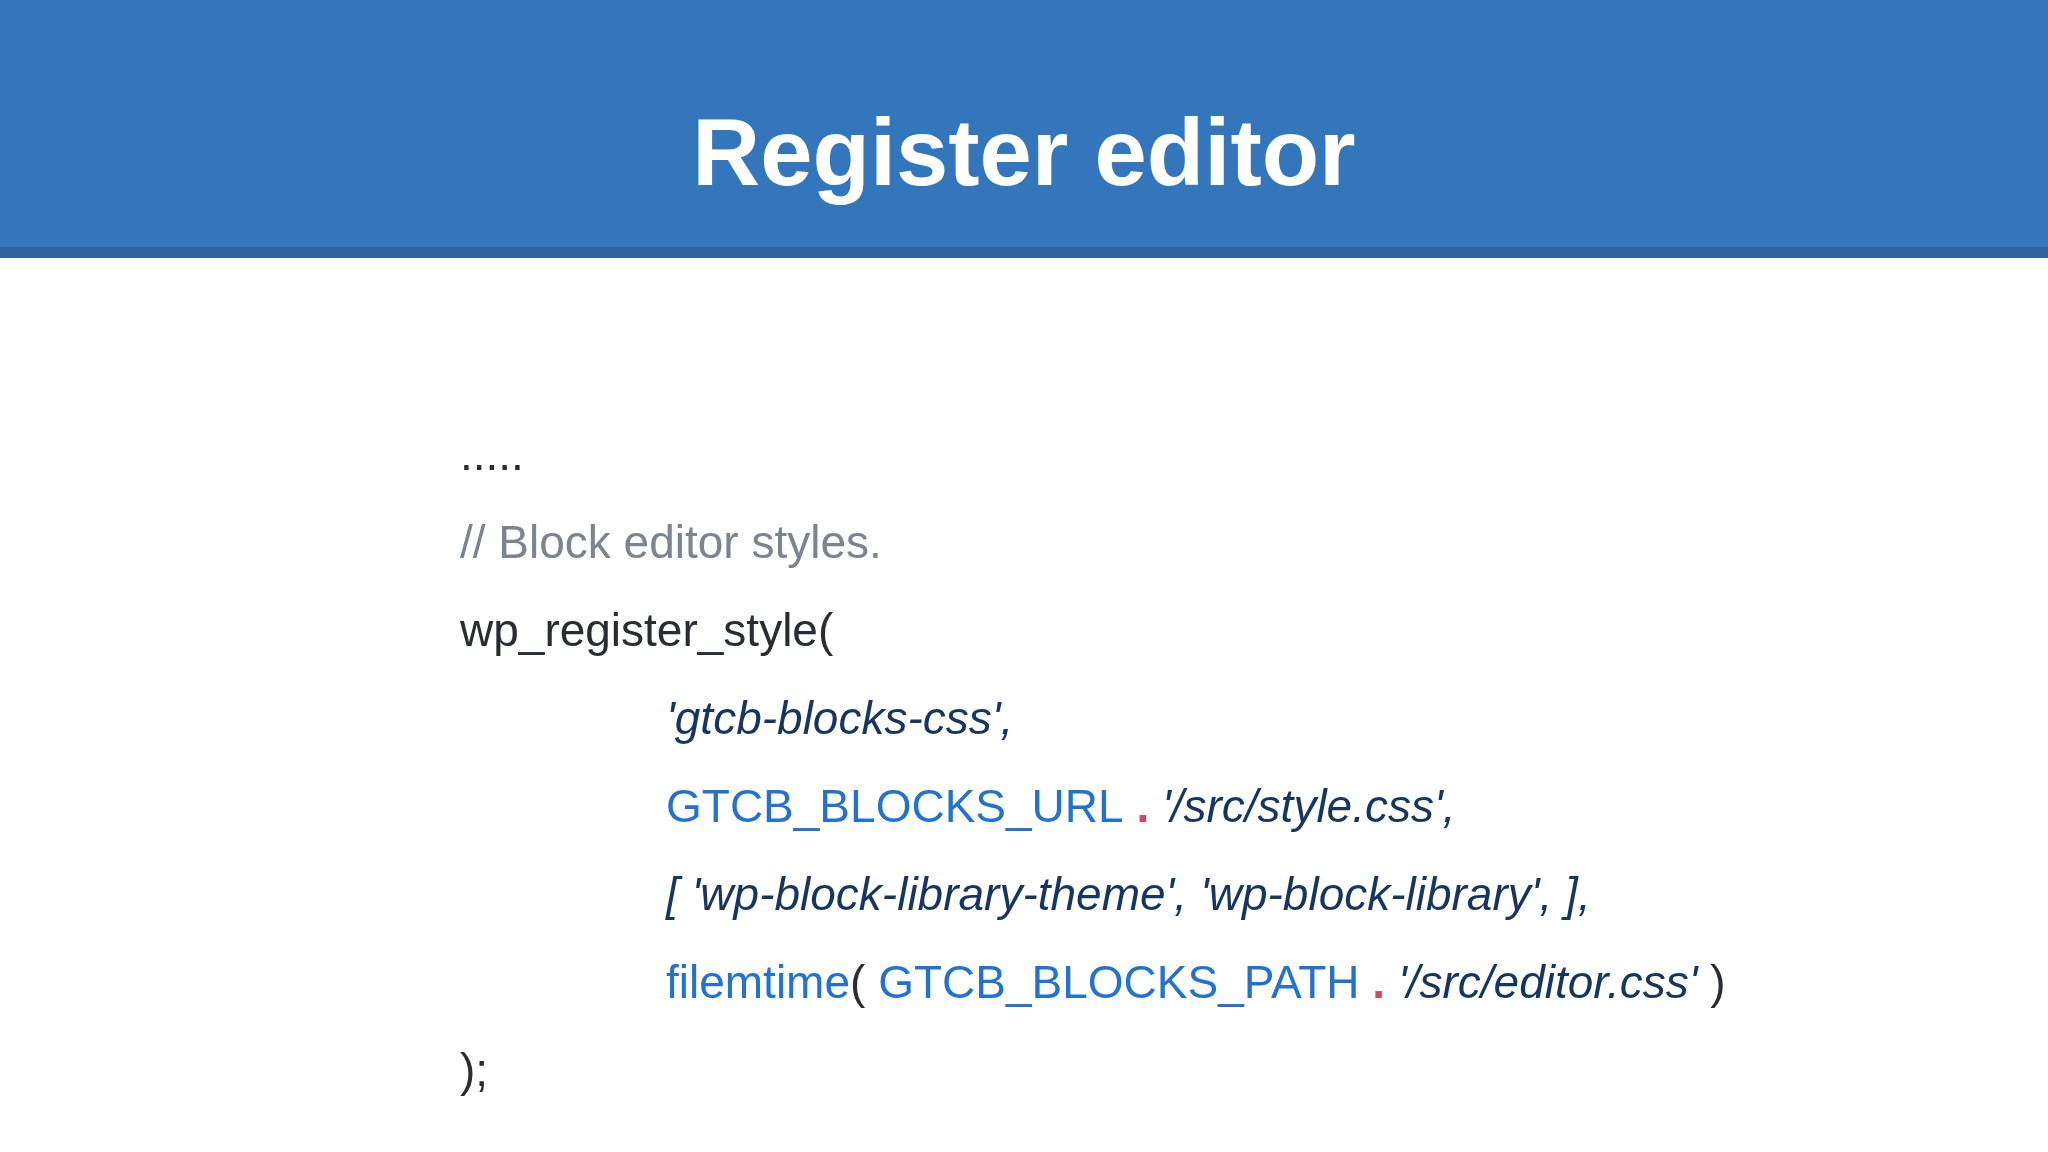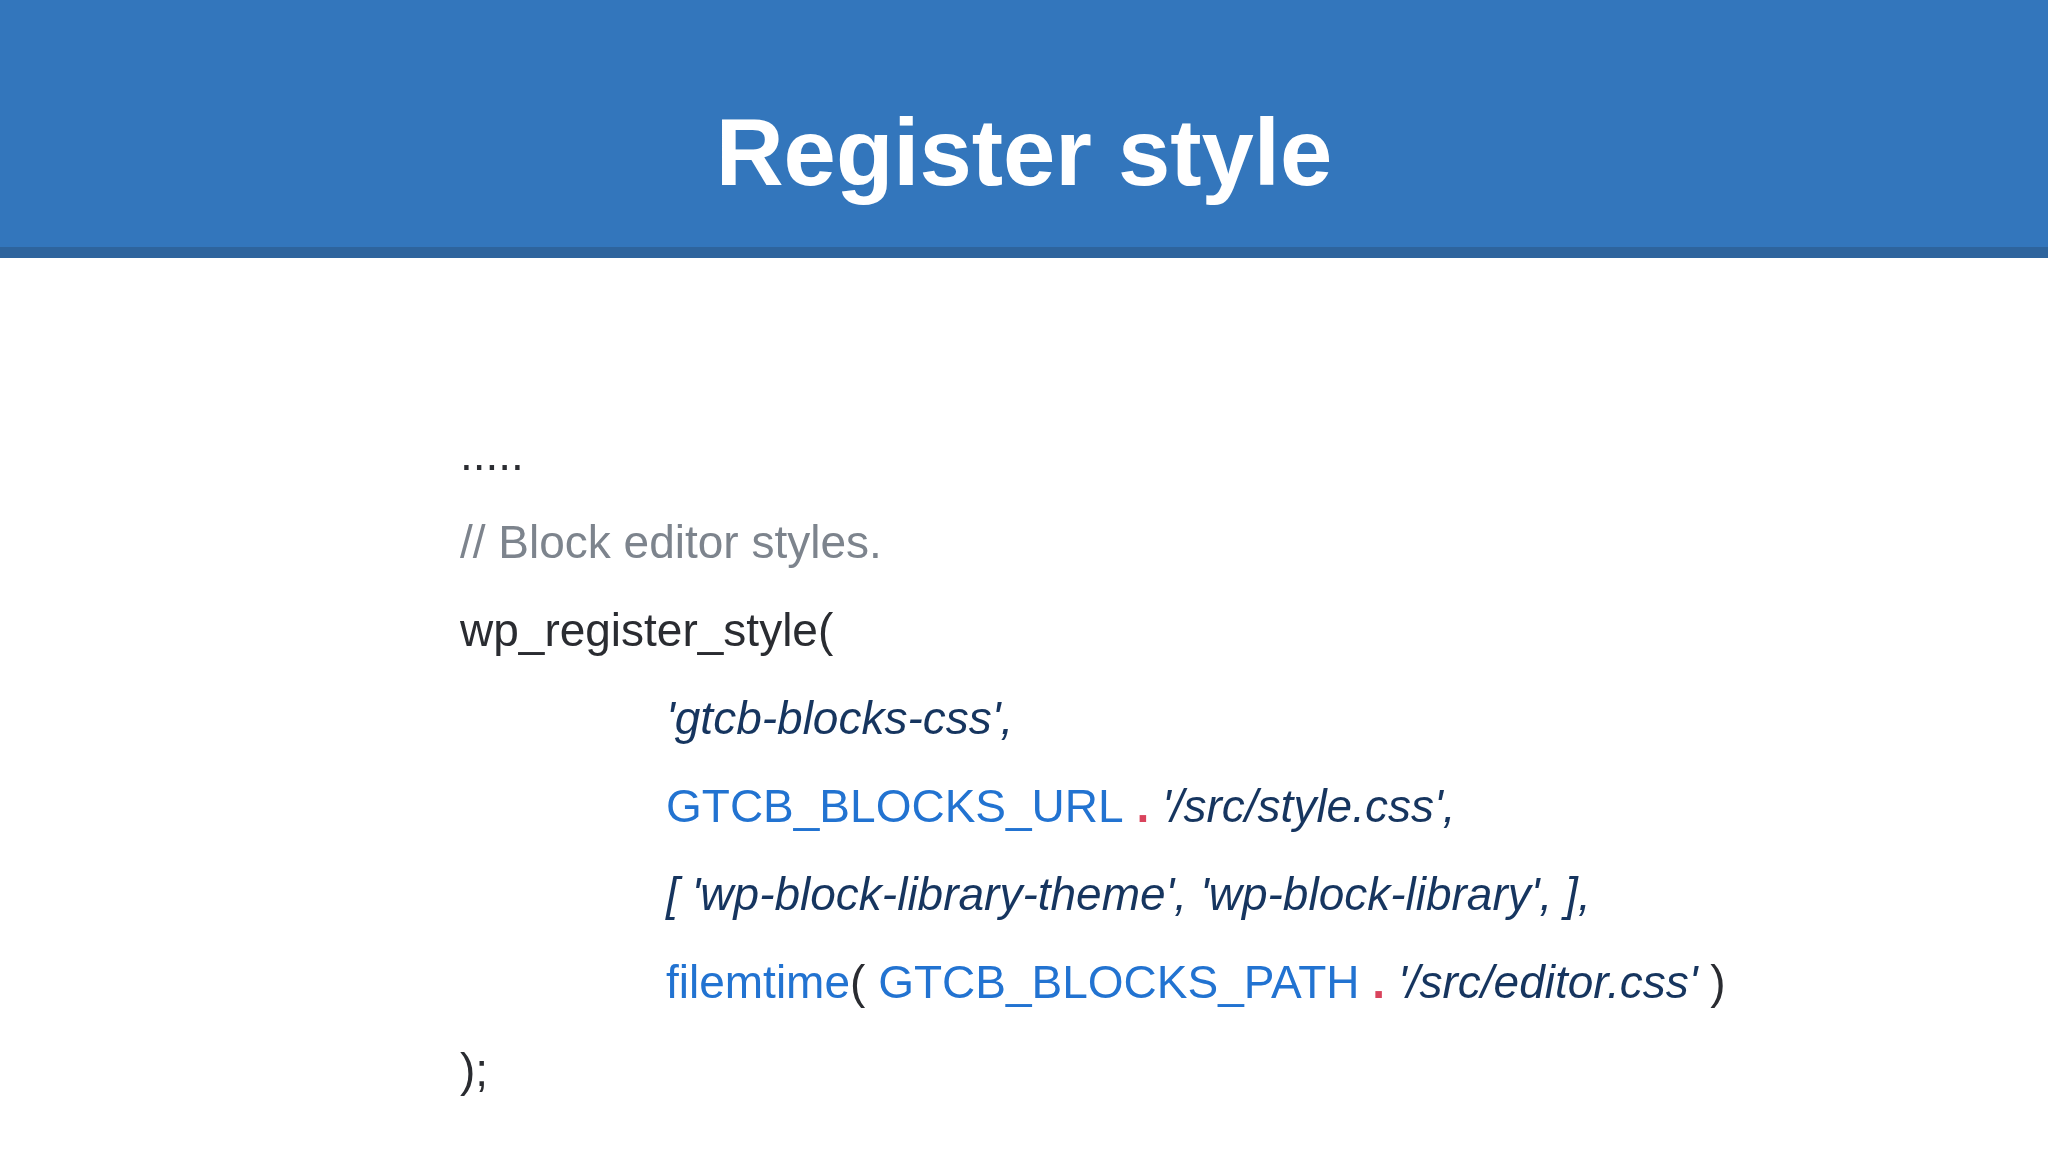--- a/index.html
+++ b/index.html
@@ -48,16 +48,16 @@
   .seg-comment    { color: var(--code-comment, #7d848d); text-align: center; }
   .seg-string     { color: var(--code-string, #16355f); font-style: italic; }
   .seg-identifier { color: var(--code-identifier, #2273d1); }
   .seg-operator   { color: var(--code-operator, #d9435c); font-weight: 700; }
 </style>
 </head>
 <body>
 
 <div class="slide">
   <div class="slide-header">
-    <div class="slide-title">Register style</div>
+    <div class="slide-title">Register editor</div>
   </div>
   <div class="code-block"><div class="code-line"><span class="seg-plain">.....</span></div><div class="code-line"><span class="seg-comment">// Block editor styles.</span></div><div class="code-line"><span class="seg-plain">wp_register_style(</span></div><div class="code-line indent"><span class="seg-string">'gtcb-blocks-css',</span></div><div class="code-line indent"><span class="seg-identifier">GTCB_BLOCKS_URL</span><span class="seg-operator"> . </span><span class="seg-string">'/src/style.css',</span></div><div class="code-line indent"><span class="seg-string">[ 'wp-block-library-theme', 'wp-block-library', ],</span></div><div class="code-line indent"><span class="seg-identifier">filemtime</span><span class="seg-plain">( </span><span class="seg-identifier">GTCB_BLOCKS_PATH</span><span class="seg-operator"> . </span><span class="seg-string">'/src/editor.css'</span><span class="seg-plain"> )</span></div><div class="code-line"><span class="seg-plain">);</span></div></div>
 </div>
 
 </body></html>

